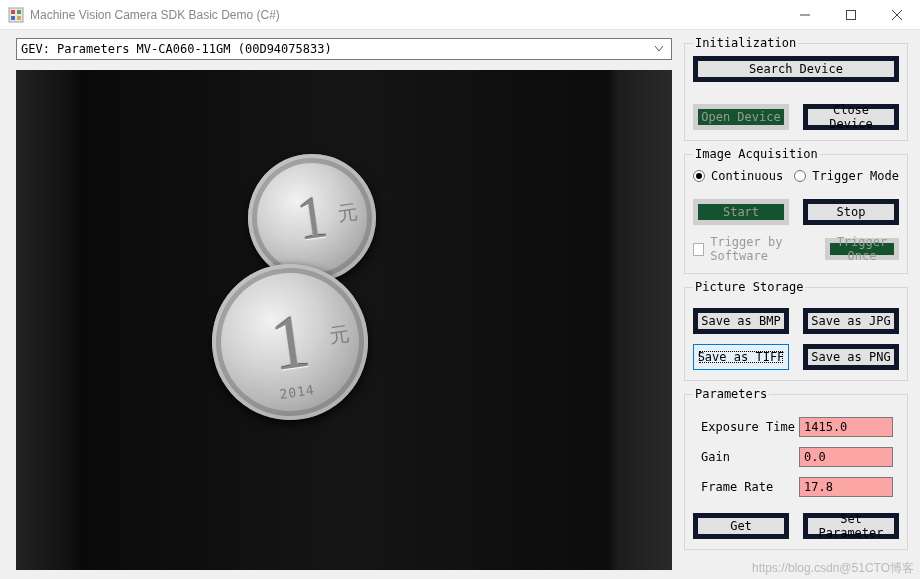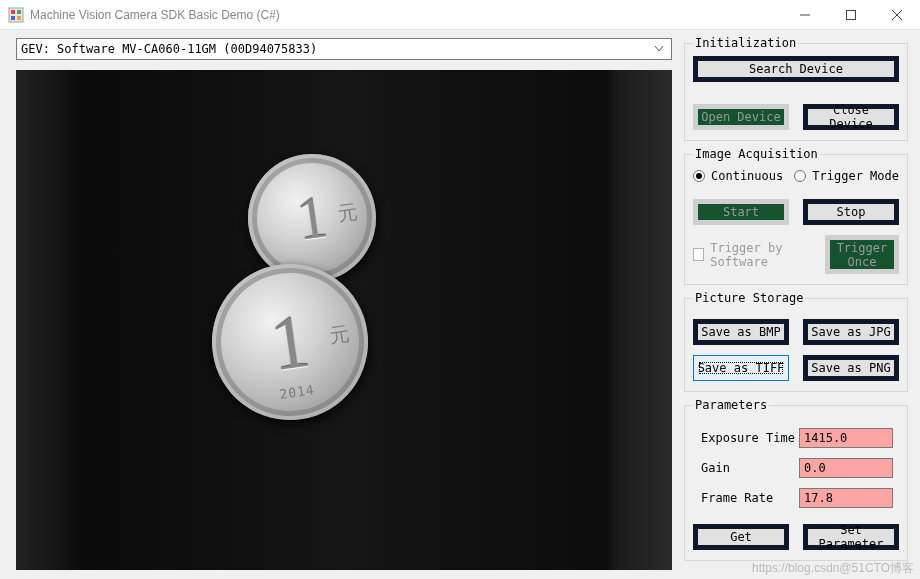--- a/index.html
+++ b/index.html
@@ -207,21 +207,21 @@
           <line x1="0" y1="0" x2="10" y2="10" stroke="#444"></line>
           <line x1="10" y1="0" x2="0" y2="10" stroke="#444"></line>
         </svg>
     </div>
   </div>
 </div>
 
 <div class="client">
 
   <div class="device-select">
-    <span class="sel-text">GEV: Software MV-CA060-11GM (00D94075833)</span>
+    <span class="sel-text">GEV: Parameters MV-CA060-11GM (00D94075833)</span>
     <span class="sel-arrow">
       <svg viewBox="0 0 8 6">
           <polyline points="0,0 4,5 8,0" fill="none" stroke="#555" stroke-width="1"></polyline>
         </svg>
     </span>
   </div>
 
   <div class="preview">
     <div class="preview-inner">
       <div class="coin c1">
@@ -271,21 +271,21 @@
         </button>
         <button class="btn half">
           <span>Stop</span>
         </button>
       </div>
       <div class="chk-row" style="justify-content:space-between;">
         <span style="display:flex;align-items:center;gap:6px;">
           <span class="chkbox"></span>
           <span>Trigger by Software</span>
         </span>
-        <button class="btn disabled" style="width:86px;height:39px;">
+        <button class="btn disabled" style="width:86px;height:22px;">
           <span>Trigger Once</span>
         </button>
       </div>
     </fieldset>
 
     <fieldset class="grp">
       <legend>Picture Storage</legend>
       <div class="row2 first">
         <button class="btn half">
           <span>Save as BMP</span>

